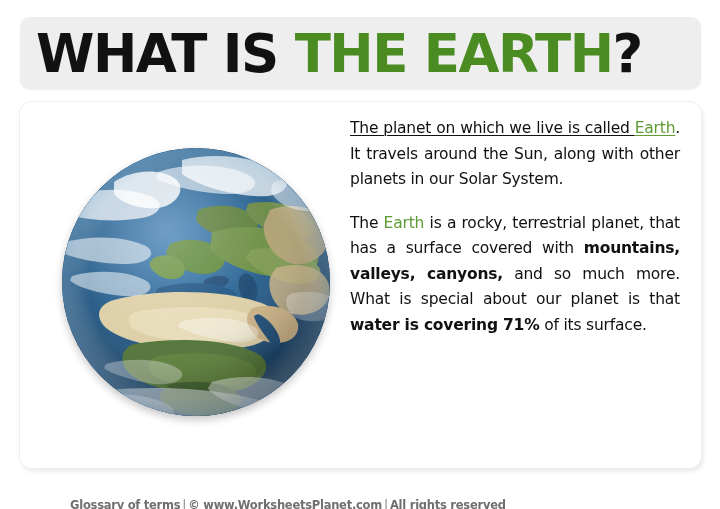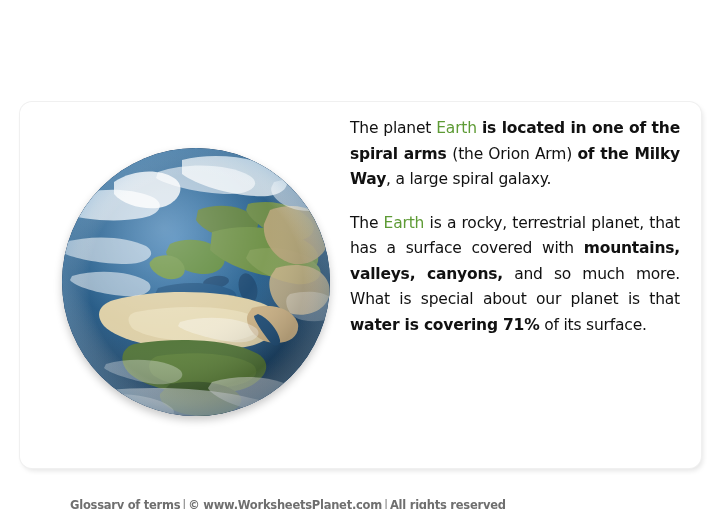--- a/index.html
+++ b/index.html
@@ -134,20 +134,27 @@
     white-space: nowrap;
     margin-left: 40px;
   }
   .footer-text .sep { color: #9a9a9a; font-weight: 700; padding: 0 2px; }
 </style>
 </head>
 <body>
 
 <div id="page">
 
+  <div class="header-panel">
+    <div class="title">
+      <span class="title-inner">
+        <span class="t-black">WHAT IS </span><span class="t-green">THE EARTH</span><span class="t-black">?</span>
+      </span>
+    </div>
+  </div>
 
   <div class="content-panel">
 
     <div class="globe-wrap">
       <div class="globe">
         <svg width="268" height="268" viewBox="0 0 268 268" xmlns="http://www.w3.org/2000/svg" aria-hidden="true">
           <defs>
             <radialGradient id="ocean" cx="42%" cy="34%" r="78%">
               <stop offset="0%" stop-color="#3f7fb5"></stop>
               <stop offset="42%" stop-color="#28618f"></stop>
@@ -222,22 +229,22 @@
 
             <rect x="0" y="0" width="268" height="268" fill="url(#shade)"></rect>
             <rect x="0" y="0" width="268" height="268" fill="url(#glow)"></rect>
           </g>
         </svg>
       </div>
     </div>
 
     <div class="text-col">
 
-
-      <p class="para"><span>The planet </span><span class="g">Earth</span><span> </span><span class="b">is located in one of the spiral arms </span><span>(the Orion Arm) </span><span class="b">of the Milky Way</span><span>, a large spiral galaxy.</span></p>
+      <p class="para"><span class="u">The planet on which we live is called </span><span class="u g">Earth</span><span>. It travels around the Sun, along with other planets in our Solar System.</span></p>
+
 
       <p class="para"><span>The </span><span class="g">Earth</span><span> is a rocky, terrestrial planet, that has a surface covered with </span><span class="b">mountains, valleys, canyons,</span><span> and so much more. What is special about our planet is that </span><span class="b">water is covering 71%</span><span> of its surface.</span></p>
 
     </div>
   </div>
 
   <div class="footer">
     <div class="footer-text"><span>Glossary of terms</span><span class="sep">|</span><span>©</span> <span>www.WorksheetsPlanet.com</span><span class="sep">|</span><span>All rights reserved</span></div>
 
   </div>

